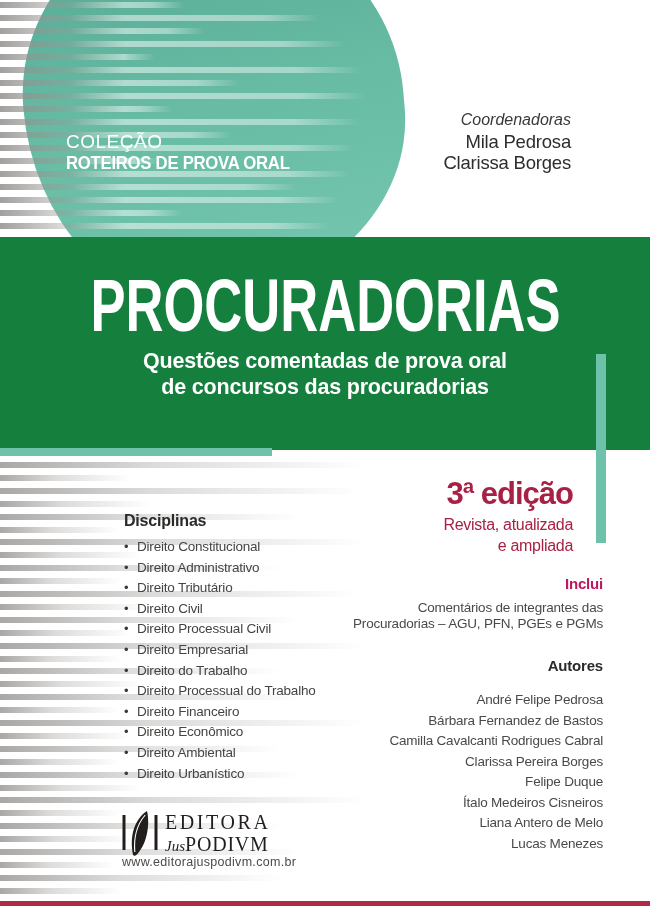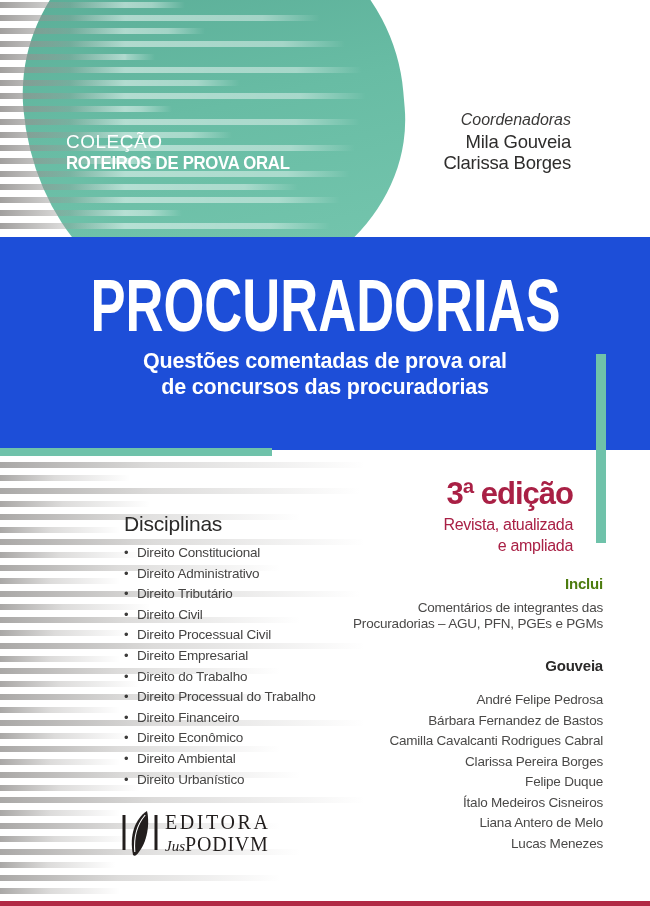--- a/index.html
+++ b/index.html
@@ -54,21 +54,21 @@
     color:#fff; font-weight:bold; font-size:21.5px; line-height:25.5px; letter-spacing:-0.2px;
   }
   .teal-strip{position:absolute; left:0; top:448px; width:272px; height:8px; z-index:4;}
   .teal-bar{position:absolute; left:596px; top:354px; width:10px; height:189px; z-index:5;}
   
   .edition{position:absolute; right:77px; top:469px; text-align:right; z-index:2;}
   .edition-label{font-size:31px; font-weight:bold; letter-spacing:-1px; line-height:33px; white-space:nowrap;margin-top:8px;}
   .edition-detail{font-size:16px; font-weight:normal; line-height:21px; margin-top:4px; letter-spacing:-0.3px;}
   
   .disciplines{position:absolute; left:124px; top:512px; z-index:2;}
-  .disc-heading{font-size:21px; font-weight:normal; color:#2b2a29; letter-spacing:-0.2px;}
+  .disc-heading{font-size:16px; font-weight:bold; color:#2b2a29; letter-spacing:-0.2px;}
   .disc-list{margin-top:9px;}
   .disc-item{
     display:flex; align-items:baseline; height:20.6px;
     font-size:13.5px; color:#454443; letter-spacing:-0.2px; white-space:nowrap;
   }
   .disc-item .bullet{width:13px; color:#3c3b3a; font-size:13px;}
   
   .includes{position:absolute; right:47px; top:575px; text-align:right; z-index:2;}
   .includes-heading{font-size:15px; font-weight:bold; letter-spacing:-0.2px;}
   .includes-lines{margin-top:8px; font-size:13.5px; color:#4a4948; line-height:15.6px; letter-spacing:-0.2px; white-space:nowrap;}
@@ -105,26 +105,26 @@
   <div id="stripes-bottom"></div>
 
   <div class="collection">
     <div class="col-top">COLEÇÃO</div>
     <div class="col-bottom">ROTEIROS DE PROVA ORAL</div>
   </div>
 
   <div class="coordinators">
     <div class="coord-heading">Coordenadoras</div>
     <div class="coord-list">
-        <div class="coord-name">Mila Gouveia</div>
+        <div class="coord-name">Mila Pedrosa</div>
         <div class="coord-name">Clarissa Borges</div>
       </div>
   </div>
 
-  <div class="band" style="background: #1d4ed8;">
+  <div class="band" style="background: #15803d;">
     <div class="band-title">
       <span class="band-title-text">PROCURADORIAS</span>
     </div>
     <div class="band-subtitle">
       <div>Questões comentadas de prova oral</div>
       <div>de concursos das procuradorias</div>
     </div>
   </div>
   <div class="teal-strip" style="background: rgb(111, 194, 170);"></div>
   <div class="teal-bar" style="background: rgb(111, 194, 170);"></div>
@@ -185,29 +185,29 @@
           <span>Direito Ambiental</span>
         </div>
         <div class="disc-item">
           <span class="bullet">•</span>
           <span>Direito Urbanístico</span>
         </div>
       </div>
   </div>
 
   <div class="includes">
-    <div class="includes-heading" style="color: #4d7c0f;">Inclui</div>
+    <div class="includes-heading" style="color: #be185d;">Inclui</div>
     <div class="includes-lines">
       <div>Comentários de integrantes das</div>
       <div>Procuradorias – AGU, PFN, PGEs e PGMs</div>
     </div>
   </div>
 
   <div class="authors">
-    <div class="authors-heading">Gouveia</div>
+    <div class="authors-heading">Autores</div>
     <div class="authors-list">
         <div class="author-name">André Felipe Pedrosa</div>
         <div class="author-name">Bárbara Fernandez de Bastos</div>
         <div class="author-name">Camilla Cavalcanti Rodrigues Cabral</div>
         <div class="author-name">Clarissa Pereira Borges</div>
         <div class="author-name">Felipe Duque</div>
         <div class="author-name">Ítalo Medeiros Cisneiros</div>
         <div class="author-name">Liana Antero de Melo</div>
         <div class="author-name">Lucas Menezes</div>
       </div>
@@ -220,20 +220,21 @@
       <path d="M25 1 C 13 9, 7 25, 11 45 C 12 46, 13.2 46, 14 45.3 C 24 36, 28.5 16, 25 1 Z" fill="#221e1d"></path>
       <path d="M23.2 5 C 15.5 14, 11.5 27, 12.8 42" stroke="#ffffff" stroke-width="1.1" fill="none"></path>
     </svg>
     <div class="logo-text">
       <div class="logo-editora">EDITORA</div>
       <div class="logo-jusline">
         <span class="logo-jus">Jus</span><span class="logo-podivm">PODIVM</span>
       </div>
     </div>
   </div>
+  <div class="website">www.editorajuspodivm.com.br</div>
 
   <div class="bottom-bar" style="background: rgb(177, 42, 69);"></div>
 <div class="stripe-top" style="top: 2px; width: 185px;"></div>
     <div class="stripe-top" style="top: 15px; width: 320px;"></div>
     <div class="stripe-top" style="top: 28px; width: 205px;"></div>
     <div class="stripe-top" style="top: 41px; width: 345px;"></div>
     <div class="stripe-top" style="top: 54px; width: 155px;"></div>
     <div class="stripe-top" style="top: 67px; width: 362px;"></div>
     <div class="stripe-top" style="top: 80px; width: 240px;"></div>
     <div class="stripe-top" style="top: 93px; width: 366px;"></div>

